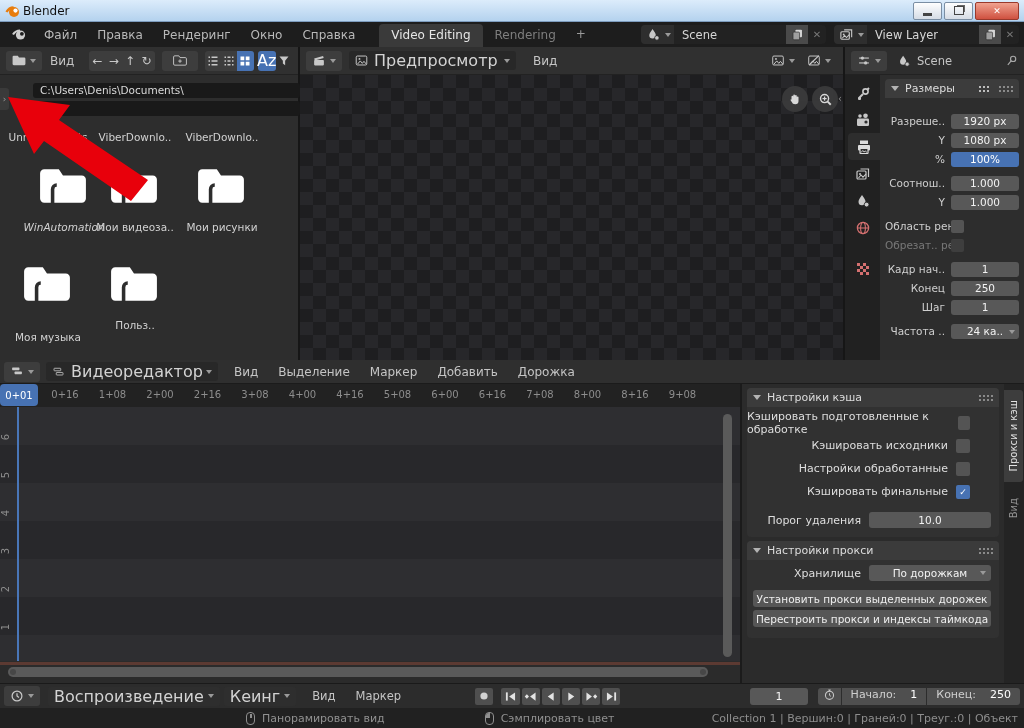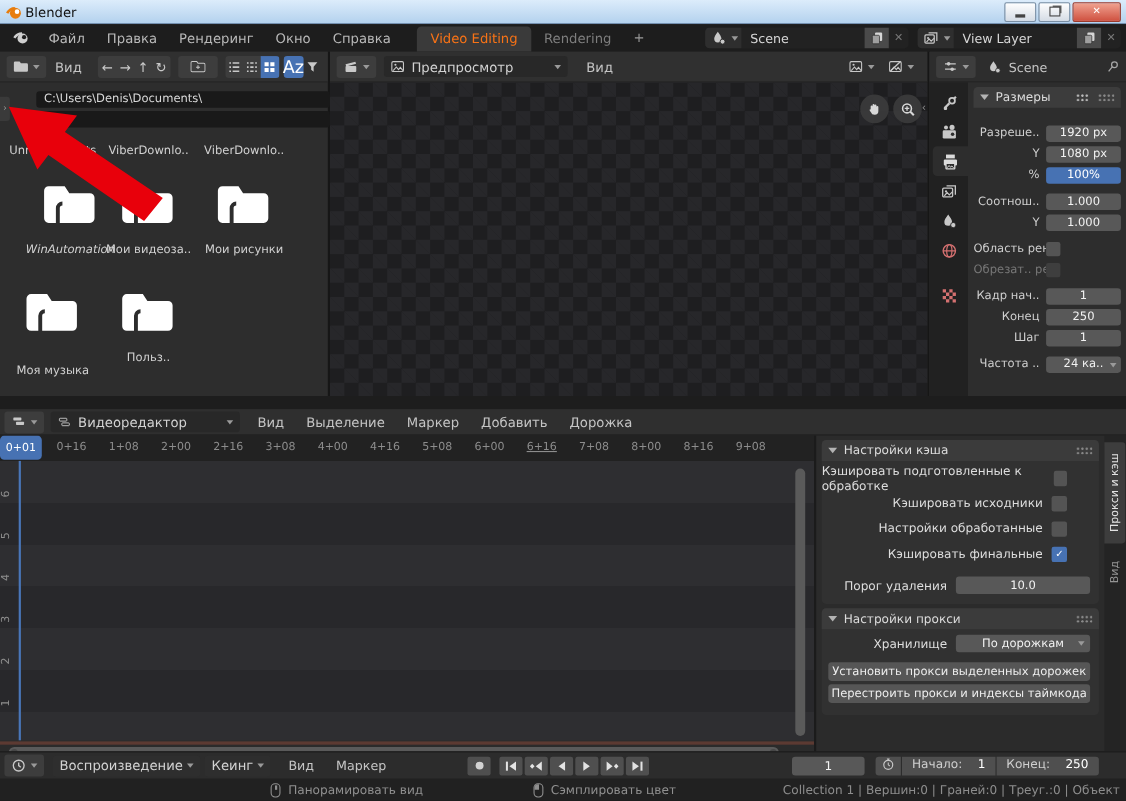--- a/index.html
+++ b/index.html
@@ -18,40 +18,40 @@
   .winbtn.close{width:42px;background:linear-gradient(#f0a290,#cf5140);border-color:#99392c;color:#fff;font-weight:bold}
   .g-min{width:9px;height:3px;background:#444;margin-top:7px}
   .g-max{width:8px;height:7px;border:1px solid #444;box-shadow:2px -2px 0 -1px #666}
 
   
   .topbar{position:absolute;top:22px;left:0;width:1024px;height:25px;background:#1d1d1d;
     display:flex;align-items:center;font-size:12px;color:#b9b9b9;padding:0 5px;box-sizing:border-box}
   .menu-item{padding:2px 10px;border-radius:3px;white-space:nowrap}
   .wtabs{display:flex;margin-left:14px;align-items:flex-end;height:25px}
   .wtab{padding:4px 12px 5px;color:#7e7e7e;border-radius:4px 4px 0 0;white-space:nowrap}
-  .wtab.active{background:#3a3a3a;color:#f97316}
+  .wtab.active{background:#3a3a3a;color:#e5e5e5}
   .wtab-add{padding:4px 8px 5px;color:#9a9a9a}
   .idgroup{display:flex;align-items:center;height:19px;background:#222;border-radius:4px;overflow:hidden;margin-left:8px}
   .idicon{display:flex;align-items:center;background:#2e2e2e;height:19px;padding:0 3px 0 5px}
   .idname{padding:0 8px;color:#d7d7d7;min-width:96px;font-size:11.5px}
   .idbtn{width:22px;height:19px;background:#4a4a4a;display:flex;align-items:center;justify-content:center}
   .idx{width:18px;text-align:center;color:#787878;font-size:10px}
 
   .dd-arrow{width:0;height:0;border-left:3px solid transparent;border-right:3px solid transparent;
     border-top:4px solid #9a9a9a;margin-left:4px;display:inline-block}
 
   
   .main{position:absolute;top:47px;left:0;width:1024px;height:313px}
   .region{position:absolute;top:0;height:313px;background:#2d2d2d}
   .ed-header{height:28px;background:#303030;border-bottom:1px solid #222;display:flex;align-items:center;
     font-size:12px;color:#c5c5c5;padding:0 6px;box-sizing:border-box}
   .edbtn{height:20px;min-width:30px;background:#3d3d3d;border-radius:3px;display:flex;align-items:center;
     justify-content:center;padding:0 3px}
   .dropfield{height:19px;background:#282828;border-radius:3px;display:flex;align-items:center;
-    padding:0 6px;color:#d3d3d3;font-size:12px}
+    padding:0 6px;color:#d3d3d3;font-size:16px}
 
   
   .filebrowser{left:0;width:300px;border-right:2px solid #161616;box-sizing:border-box}
   .btn-group{display:flex;background:#3d3d3d;border-radius:3px;overflow:hidden;margin-left:7px}
   .gbtn{width:18px;height:20px;display:flex;align-items:center;justify-content:center;color:#c9c9c9;font-size:12px}
   .gbtn.blue{background:#4772b3;color:#fff}
   .fb-field{position:absolute;left:33px;width:253px;height:15px;background:#191919;border-radius:3px;
     font-size:10.5px;line-height:15px;padding:0 7px;color:#dadada;white-space:nowrap;overflow:hidden;border:none;
     font-family:"DejaVu Sans",sans-serif}
   .fb-toggle{position:absolute;left:0;top:41px;width:9px;height:22px;background:#3a3a3a;
@@ -90,21 +90,21 @@
   .pwidget{width:68px;display:flex;align-items:center}
   .pfield{flex:1;height:15px;background:#585858;border-radius:3px;text-align:center;font-size:10.5px;
     color:#f2f2f2;line-height:15px;position:relative}
   .pfield.slider{background:#4772b3;color:#fff}
   .pfield .dd-arrow{position:absolute;right:4px;top:6px}
   .cbox{width:13px;height:13px;background:#545454;border-radius:2px;display:flex;align-items:center;
     justify-content:center;font-size:9px;color:#fff}
   .cbox.checked{background:#4772b3}
 
   
-  .sequencer{position:absolute;top:372px;left:0;width:1024px;height:323px;background:#2b2b2b}
+  .sequencer{position:absolute;top:360px;left:0;width:1024px;height:323px;background:#2b2b2b}
   .seq-header{height:24px;background:#2f2f2f;border-bottom:1px solid #1b1b1b;display:flex;align-items:center;
     font-size:12px;color:#c5c5c5;padding:0 4px;box-sizing:border-box}
   .seq-body{position:absolute;top:24px;left:0;width:740px;bottom:0;background:#2b2b2b;overflow:hidden}
   .ruler{position:absolute;top:0;left:0;right:0;height:23px;background:#222;border-bottom:1px solid #1a1a1a}
   .rlabel{position:absolute;top:5px;width:42px;text-align:center;font-size:10px;color:#8d8d8d}
   .chip{position:absolute;left:0;top:0;width:38px;height:22px;background:#4772b3;border-radius:4px;
     color:#fff;font-size:10px;display:flex;align-items:center;justify-content:center}
   .tracks{position:absolute;top:23px;left:0;width:740px;height:254px;
     background:repeating-linear-gradient(180deg,#2e2e31 0 38px,#28282b 38px 76px)}
   .chnum{position:absolute;left:1px;width:16px;height:18px;font-size:10px;color:#8d8d8d;
@@ -593,21 +593,21 @@
       <div class="chip">0+01</div>
     <span class="rlabel" style="left: 44px;">0+16</span>
         <span class="rlabel" style="left: 91.5px;">1+08</span>
         <span class="rlabel" style="left: 139px;">2+00</span>
         <span class="rlabel" style="left: 186.5px;">2+16</span>
         <span class="rlabel" style="left: 234px;">3+08</span>
         <span class="rlabel" style="left: 281.5px;">4+00</span>
         <span class="rlabel" style="left: 329px;">4+16</span>
         <span class="rlabel" style="left: 376.5px;">5+08</span>
         <span class="rlabel" style="left: 424px;">6+00</span>
-        <span class="rlabel" style="left: 471.5px; text-decoration: underline;">6+16</span>
+        <span class="rlabel" style="left: 471.5px;">6+16</span>
         <span class="rlabel" style="left: 519px;">7+08</span>
         <span class="rlabel" style="left: 566.5px;">8+00</span>
         <span class="rlabel" style="left: 614px;">8+16</span>
         <span class="rlabel" style="left: 661.5px;">9+08</span>
       </div>
     <div class="tracks"></div>
     <div id="channel-nums">
         <span class="chnum" style="top: 44px;">6</span>
         <span class="chnum" style="top: 82px;">5</span>
         <span class="chnum" style="top: 120px;">4</span>

